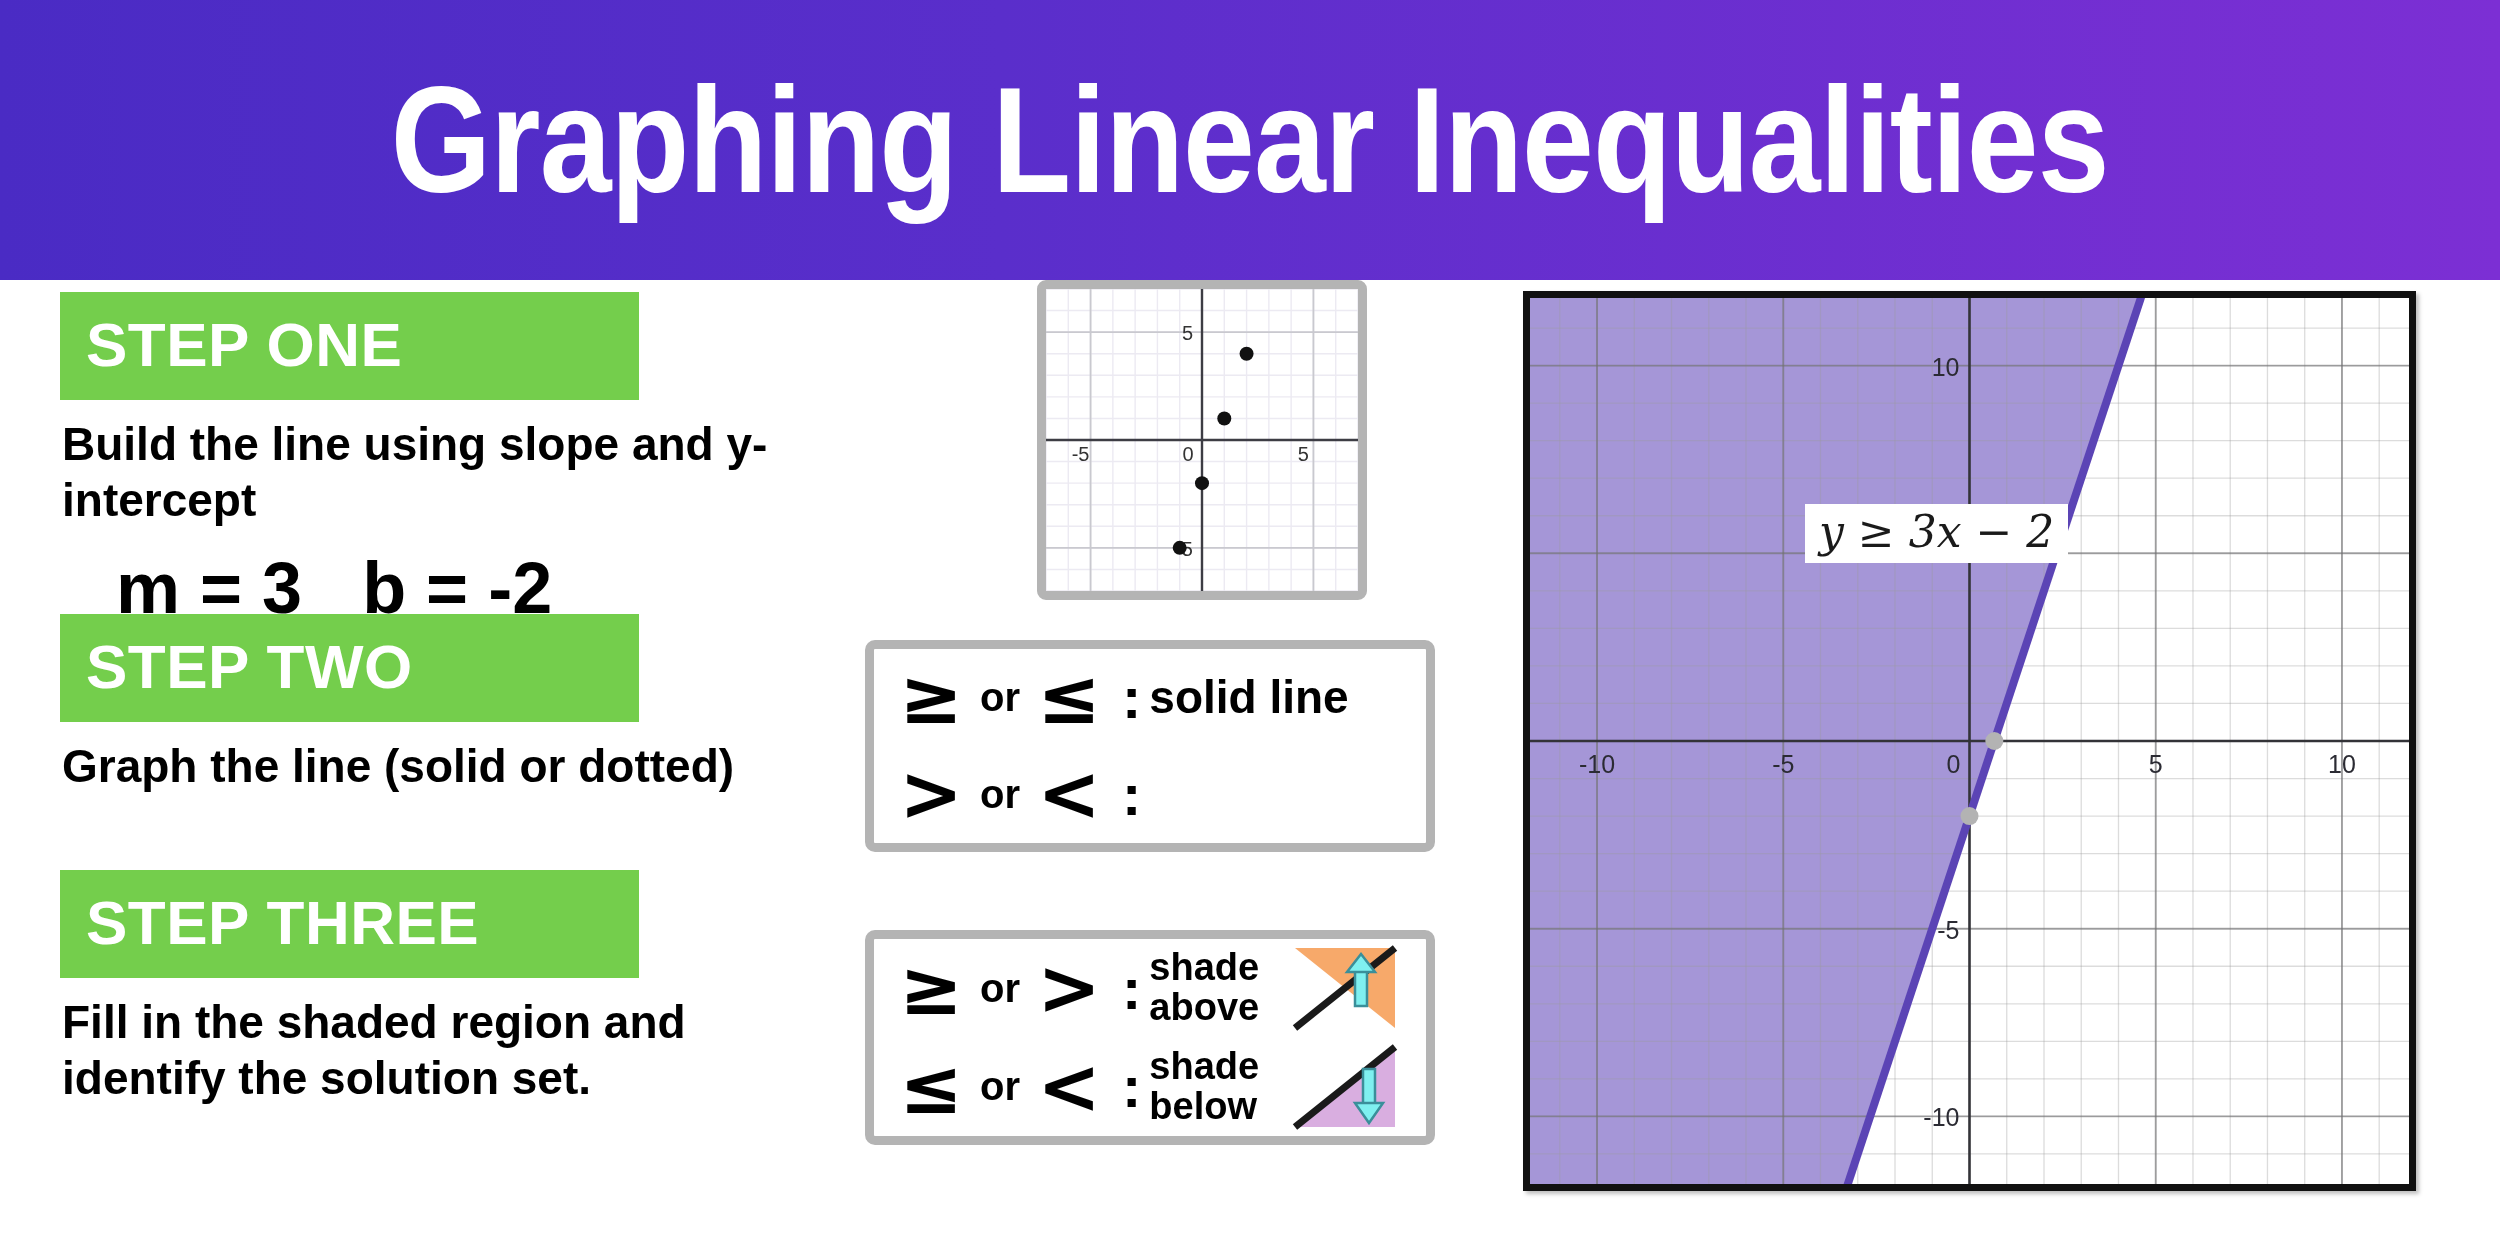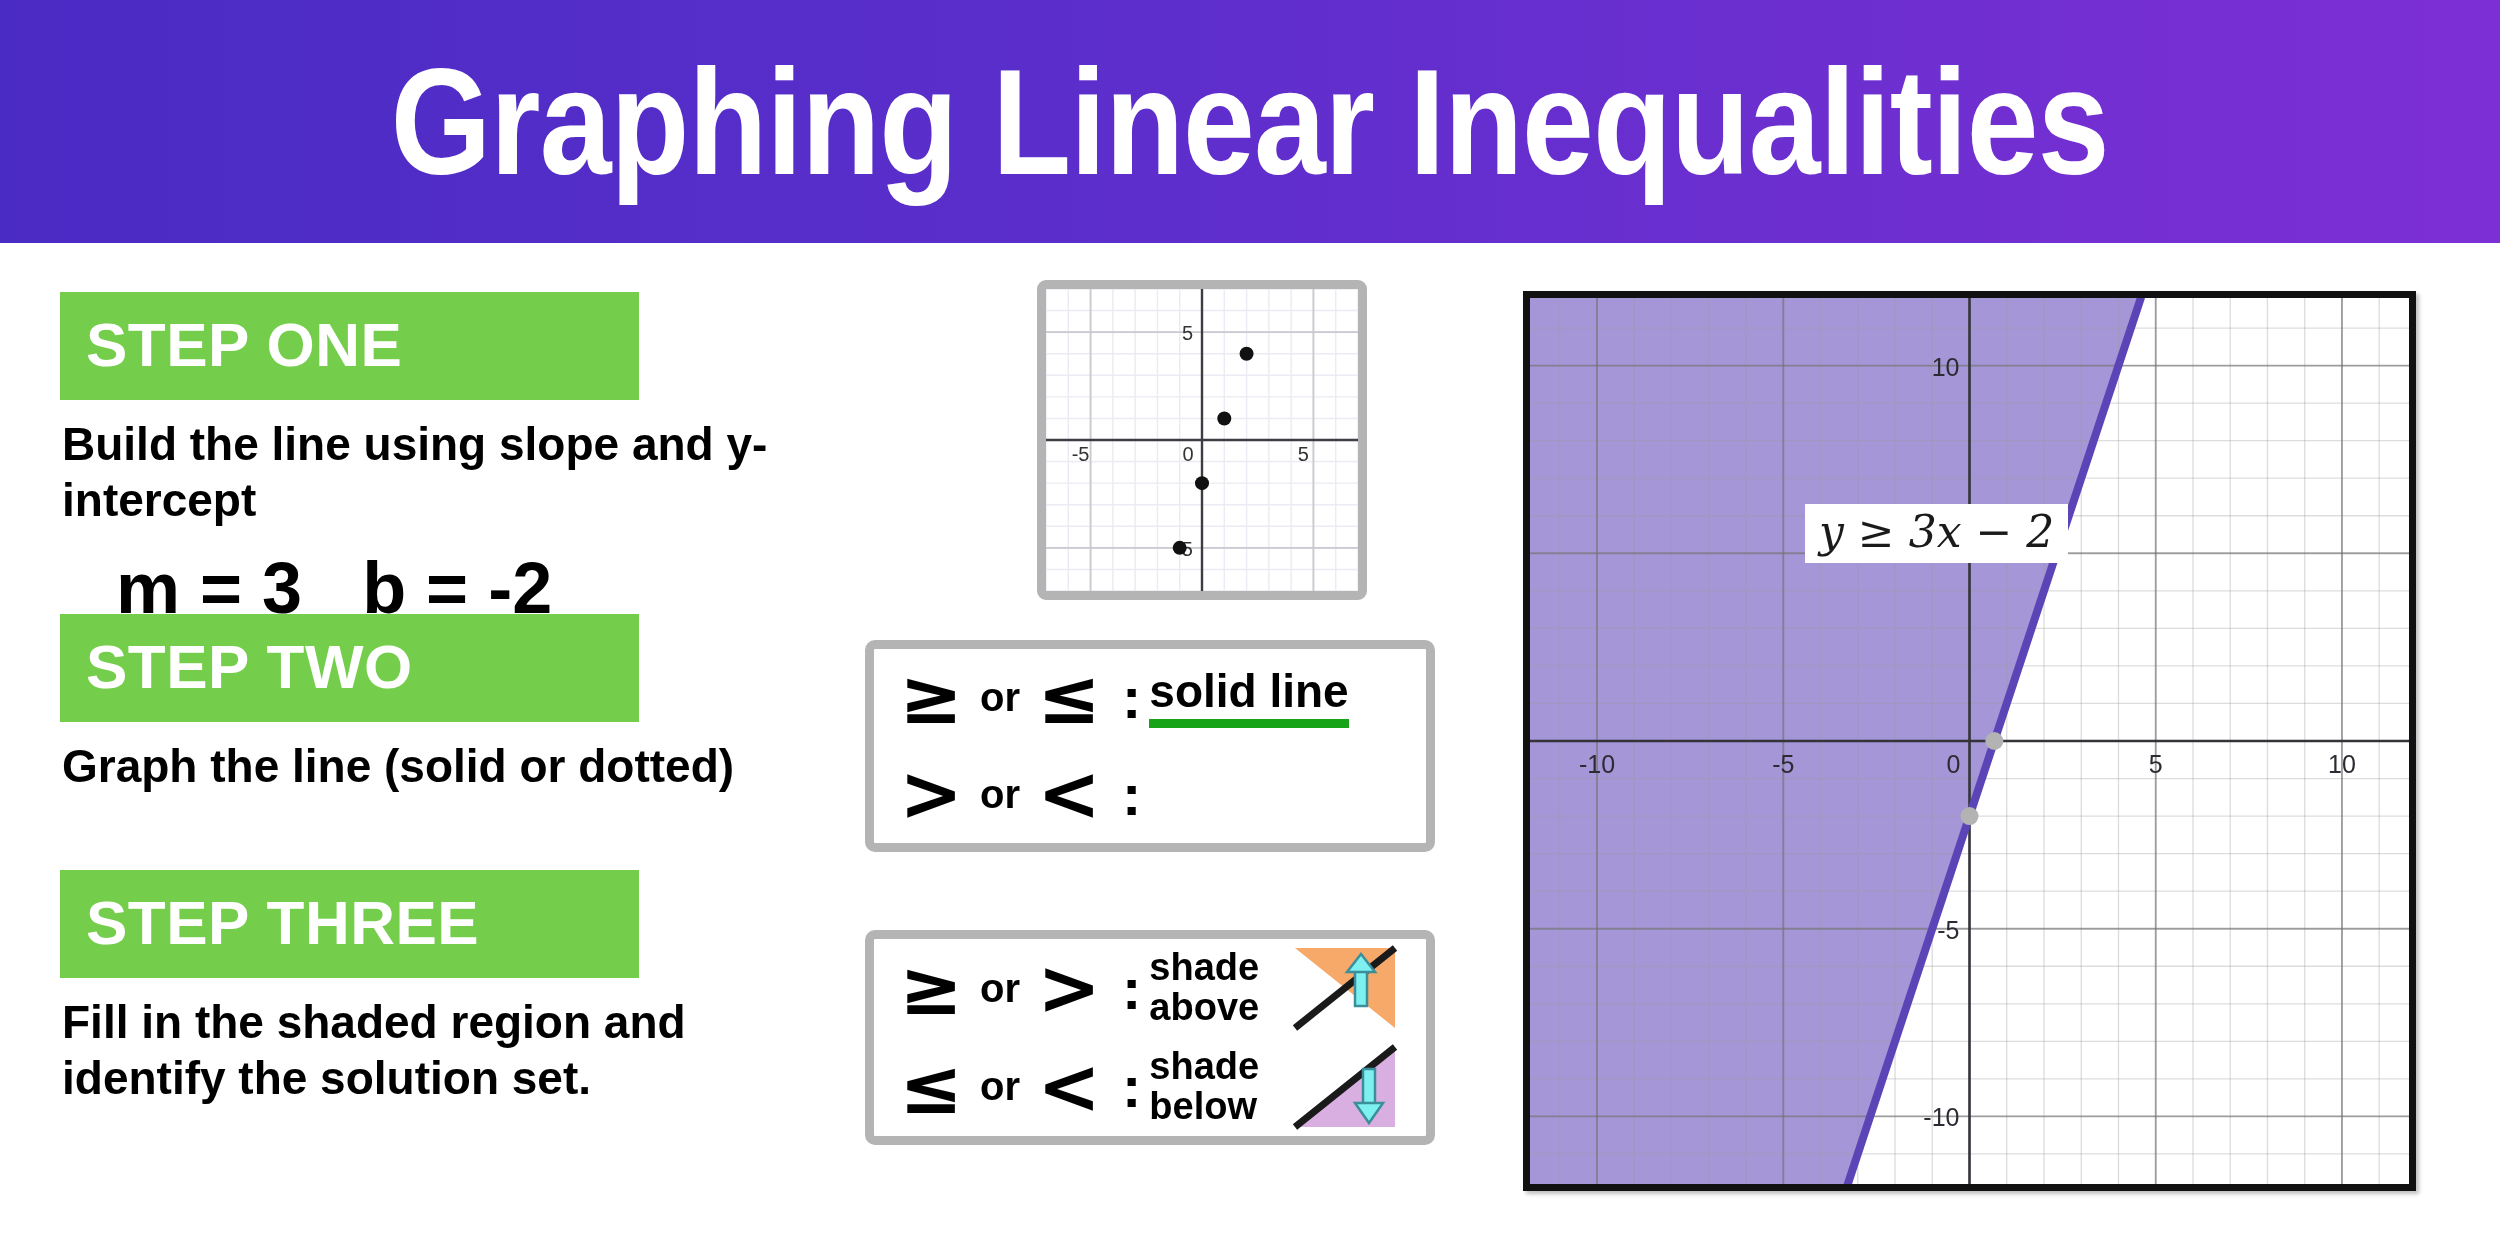--- a/index.html
+++ b/index.html
@@ -13,21 +13,21 @@
     font-family: "Liberation Sans", sans-serif;
     overflow: hidden;
     position: relative;
   }
 
   
   #banner {
     position: absolute;
     left: 0; top: 0;
     width: 2500px;
-    height: 243px;
+    height: 280px;
     background: linear-gradient(90deg, #4a2bc4 0%, #5a2ecb 40%, #7c2fd4 100%);
     display: flex;
     align-items: center;
     justify-content: center;
   }
   #banner-title {
     color: #ffffff;
     font-family: "Liberation Sans Narrow", "Liberation Sans", sans-serif;
     font-weight: 700;
     font-size: 150px;
@@ -128,21 +128,21 @@
     font-size: 40px;
     color: #000;
     margin: 0 10px;
   }
   .colon {
     font-weight: 700;
     font-size: 58px;
     color: #000;
     margin: 0 8px 0 14px;
   }
-  .line-label-wrap { display: flex; flex-direction: column; align-items: stretch; }
+  .line-label-wrap { display: flex; flex-direction: row; align-items: stretch; }
   .line-label {
     font-weight: 700;
     font-size: 46px;
     color: #000;
     line-height: 1.05;
     white-space: nowrap;
   }
   .solid-rule {
     height: 9px;
     background: #17a317;

